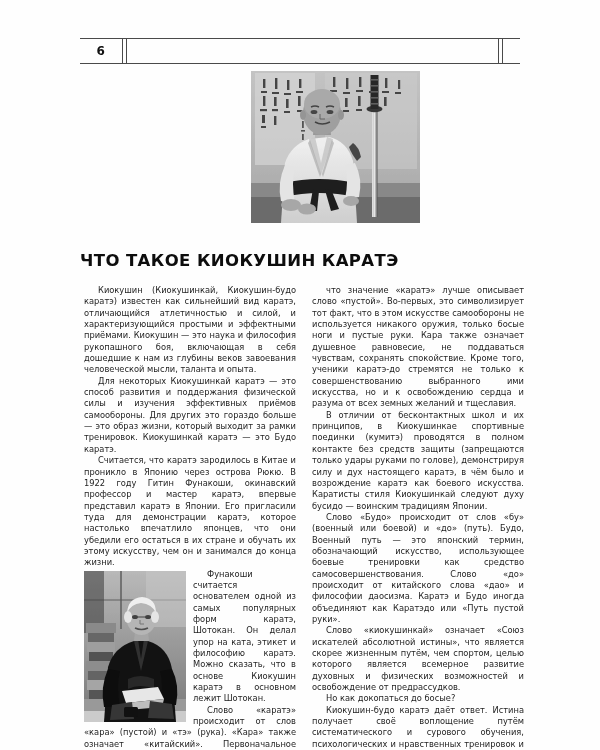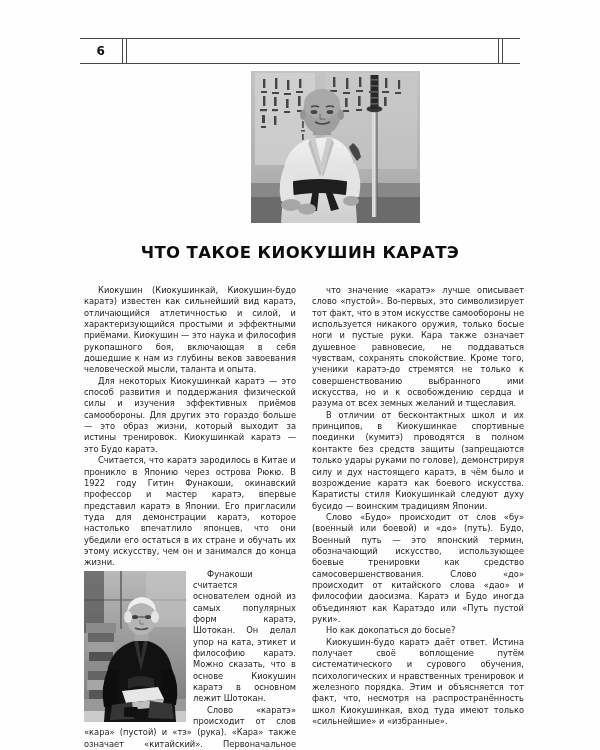--- a/index.html
+++ b/index.html
@@ -82,23 +82,23 @@
     height: 152px;
     overflow: hidden;
     background: #b9b4ab;
     filter: grayscale(100%) contrast(112%);
   }
 
   
   .title {
     position: absolute;
     left: 80px;
-    top: 243px;
-    width: 440px;
-    text-align: center;
+    top: 251px;
+    width: 440px;
+    text-align: left;
     font-family: "DejaVu Sans", sans-serif;
     font-weight: bold;
     font-size: 16.5px;
     letter-spacing: 0.4px;
     color: #0d0d0d;
     text-transform: uppercase;
   }
 
   
   .columns {
@@ -284,21 +284,21 @@
       <rect x="0" y="0" width="169" height="152" fill="#8b8680" opacity="0.1"></rect>
     </svg>
   </div>
 
   <div class="title">Что такое Киокушин каратэ</div>
 
   <div class="columns">
 
     <div class="col left">
       <p>Киокушин (Киокушинкай, Киокушин-будо каратэ) известен как сильнейший вид каратэ, отличающийся атлетичностью и силой, и характеризующийся простыми и эффектными приёмами. Киокушин — это наука и философия рукопашного боя, включающая в себя дошедшие к нам из глубины веков завоевания человеческой мысли, таланта и опыта.</p>
-      <p>Для некоторых Киокушинкай каратэ — это способ развития и поддержания физической силы и изучения эффективных приёмов самообороны. Для других это гораздо больше — это образ жизни, который выходит за истины тренировок. Киокушинкай каратэ — это Будо каратэ.</p>
+      <p>Для некоторых Киокушинкай каратэ — это способ развития и поддержания физической силы и изучения эффективных приёмов самообороны. Для других это гораздо больше — это образ жизни, который выходит за рамки тренировок. Киокушинкай каратэ — это Будо каратэ.</p>
       <p>Считается, что каратэ зародилось в Китае и проникло в Японию через острова Рюкю. В 1922 году Гитин Фунакоши, окинавский профессор и мастер каратэ, впервые представил каратэ в Японии. Его пригласили туда для демонстрации каратэ, которое настолько впечатлило японцев, что они убедили его остаться в их стране и обучать их этому искусству, чем он и занимался до конца жизни.</p>
 
       <div class="photo-inline">
         <svg width="102" height="151" viewBox="0 0 102 151" aria-hidden="true">
           <defs>
             <linearGradient id="room" x1="0" y1="0" x2="0" y2="1">
               <stop offset="0" stop-color="#bdb7ad"></stop>
               <stop offset="1" stop-color="#7e786f"></stop>
             </linearGradient>
           </defs>
@@ -361,19 +361,20 @@
       </div>
 
       <p>Фунакоши считается основателем одной из самых популярных форм каратэ, Шотокан. Он делал упор на ката, этикет и философию каратэ. Можно сказать, что в основе Киокушин каратэ в основном лежит Шотокан.</p>
       <p>Слово «каратэ» происходит от слов «кара» (пустой) и «тэ» (рука). «Кара» также означает «китайский». Первоначальное значение слова «каратэ» было «китайская рука». Но Гитин Фунакоши считал,</p>
     </div>
 
     <div class="col right">
       <p>что значение «каратэ» лучше описывает слово «пустой». Во-первых, это символизирует тот факт, что в этом искусстве самообороны не используется никакого оружия, только босые ноги и пустые руки. Кара также означает душевное равновесие, не поддаваться чувствам, сохранять спокойствие. Кроме того, ученики каратэ-до стремятся не только к совершенствованию выбранного ими искусства, но и к освобождению сердца и разума от всех земных желаний и тщеславия.</p>
       <p>В отличии от бесконтактных школ и их принципов, в Киокушинкае спортивные поединки (кумитэ) проводятся в полном контакте без средств защиты (запрещаются только удары руками по голове), демонстрируя силу и дух настоящего каратэ, в чём было и возрождение каратэ как боевого искусства. Каратисты стиля Киокушинкай следуют духу бусидо — воинским традициям Японии.</p>
       <p>Слово «Будо» происходит от слов «бу» (военный или боевой) и «до» (путь). Будо, Военный путь — это японский термин, обозначающий искусство, использующее боевые тренировки как средство самосовершенствования. Слово «до» происходит от китайского слова «дао» и философии даосизма. Каратэ и Будо иногда объединяют как Каратэдо или «Путь пустой руки».</p>
+      <p>Слово «киокушинкай» означает «Союз искателей абсолютной истины», что является скорее жизненным путём, чем спортом, целью которого является всемерное развитие духовных и физических возможностей и освобождение от предрассудков.</p>
       <p>Но как докопаться до босые?</p>
       <p>Киокушин-будо каратэ даёт ответ. Истина получает своё воплощение путём систематического и сурового обучения, психологических и нравственных тренировок и железного порядка. Этим и объясняется тот факт, что, несмотря на распространённость школ Киокушинкая, вход туда имеют только «сильнейшие» и «избранные».</p>
     </div>
 
   </div>
 
 </div>
 
 </body></html>

